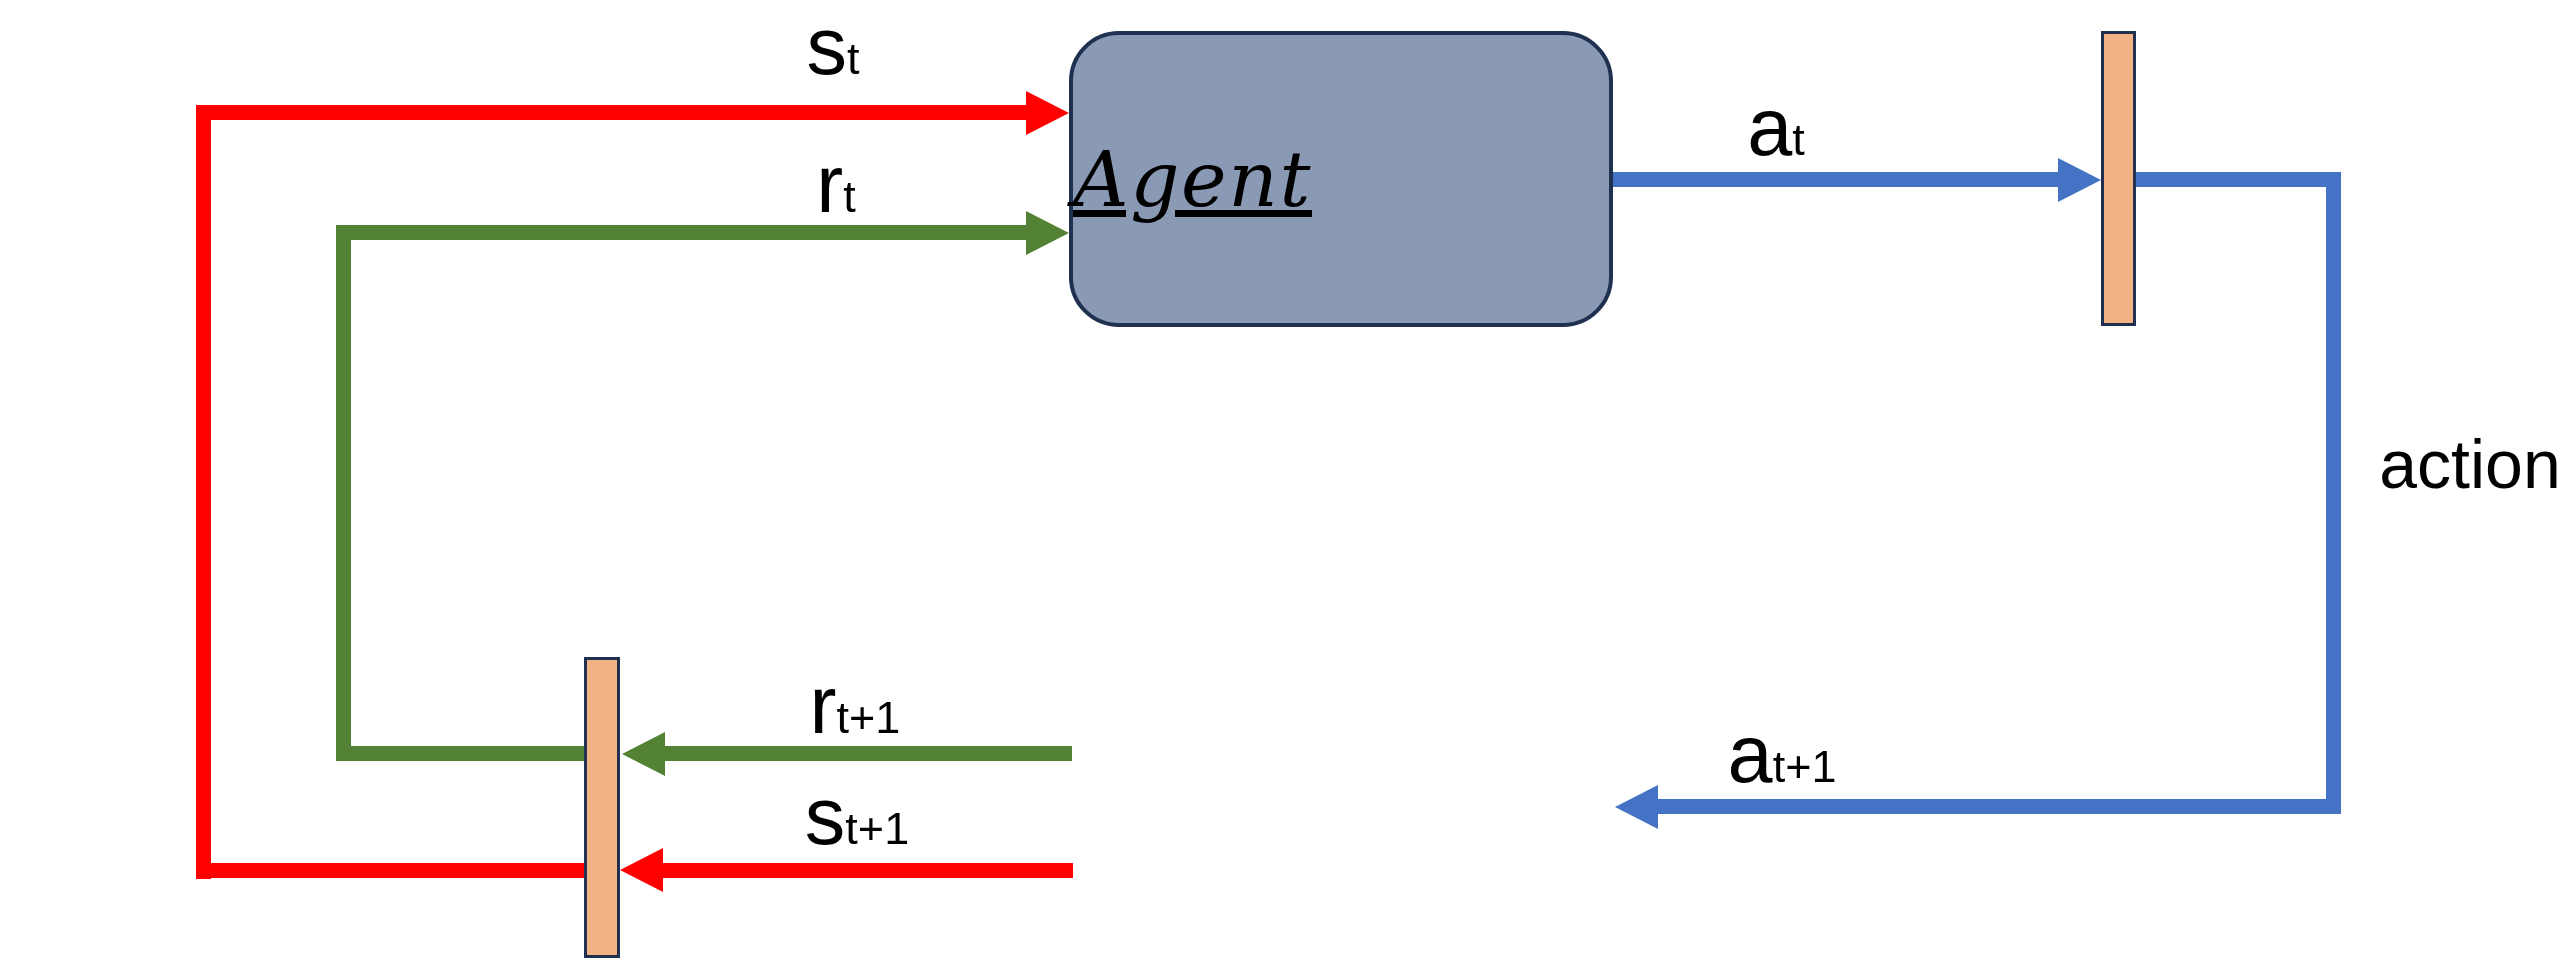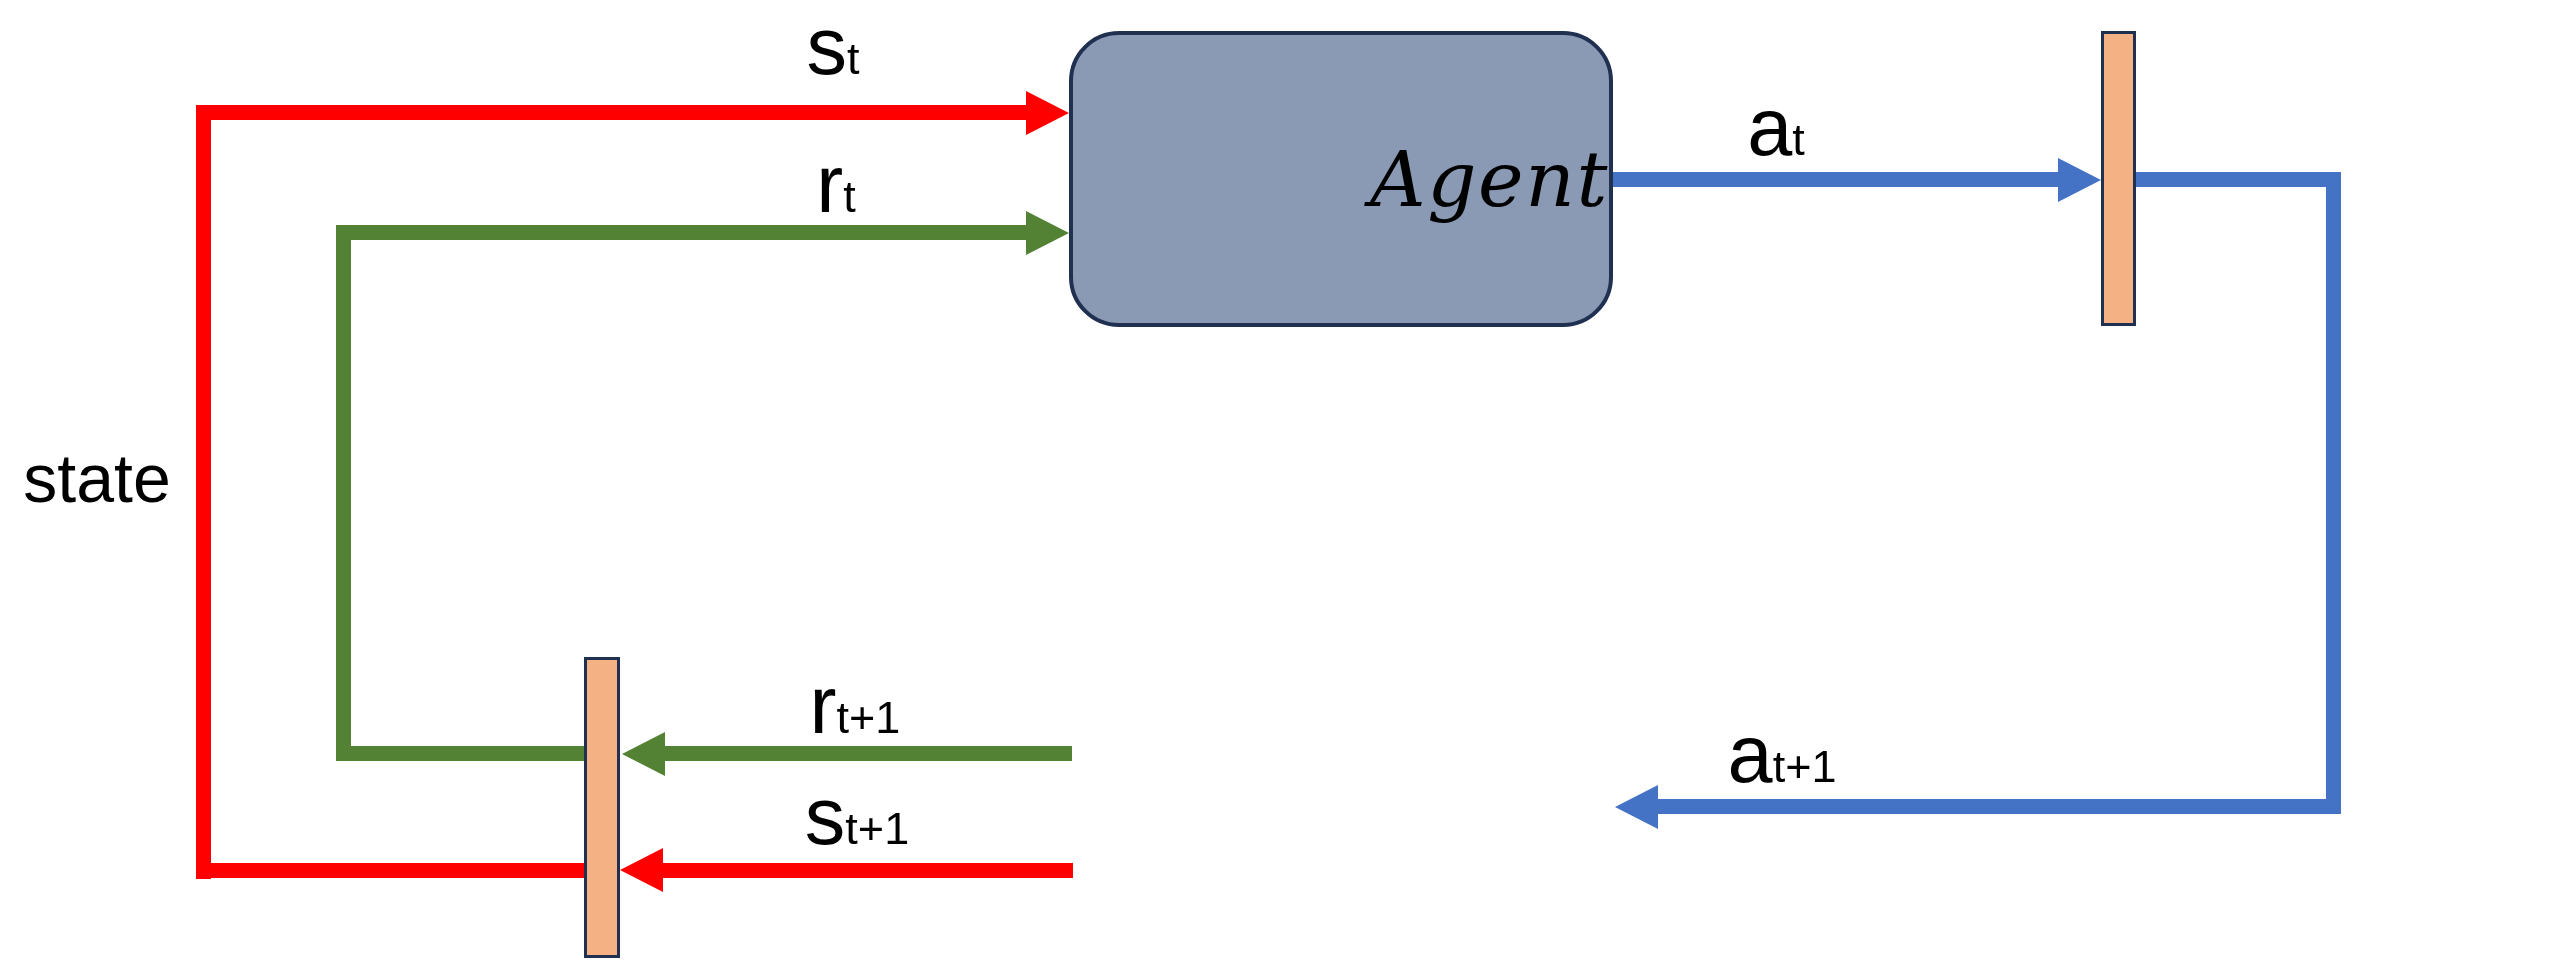--- a/index.html
+++ b/index.html
@@ -13,22 +13,23 @@
     color: #000000;
   }
 
   
   .node {
     position: absolute;
     border: 4px solid #1F3050;
     border-radius: 50px;
     display: flex;
     align-items: center;
-    justify-content: flex-end;
+    justify-content: flex-start;
     box-sizing: border-box;
+    text-decoration: underline;
   }
   .node-agent { left: 1069px; top: 31px;  width: 544px; height: 296px; background: #8A9AB5; }
   .node-env   { left: 1072px; top: 658px; width: 539px; height: 305px; background: #FFC000; }
   .node-label {
     font-family: "DejaVu Serif", serif;
     font-style: italic;
     font-size: 77px;
     letter-spacing: 1.6px;
     color: #000000;
     white-space: nowrap;
@@ -171,16 +172,16 @@
         <span class="math-sub">t+1</span>
     </span>
   </div>
   <div class="lbl lbl-at1">
     <span class="math-lbl">
       <span class="math-main">a</span>
         <span class="math-sub">t+1</span>
     </span>
   </div>
 
-  <div class="lbl side-lbl lbl-state">state</div>
+  <div class="lbl side-lbl lbl-action">action</div>
 
 </div>
 
 
 </body></html>

